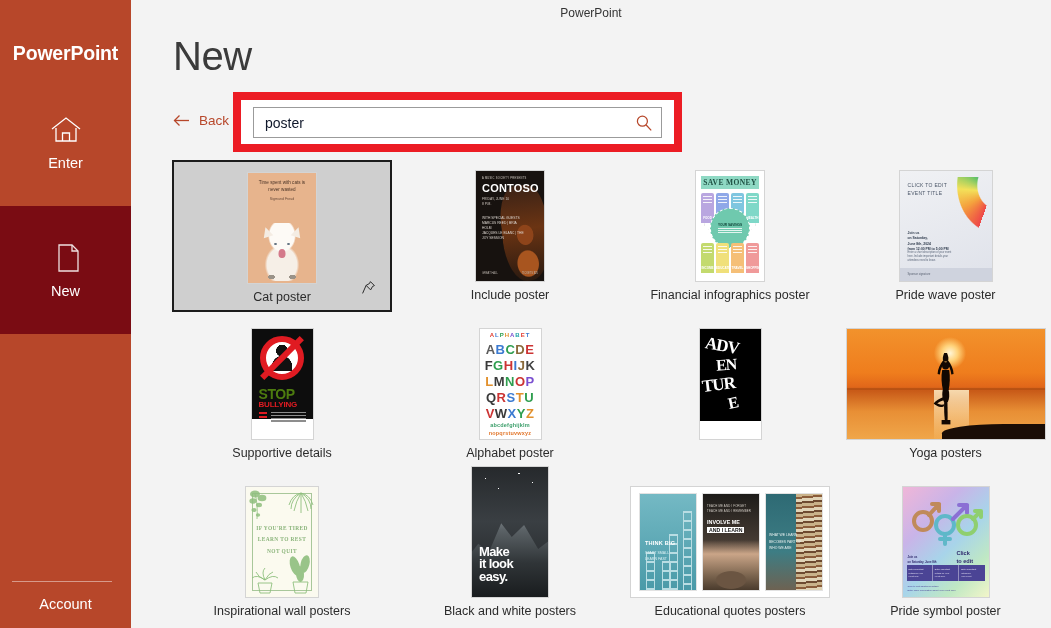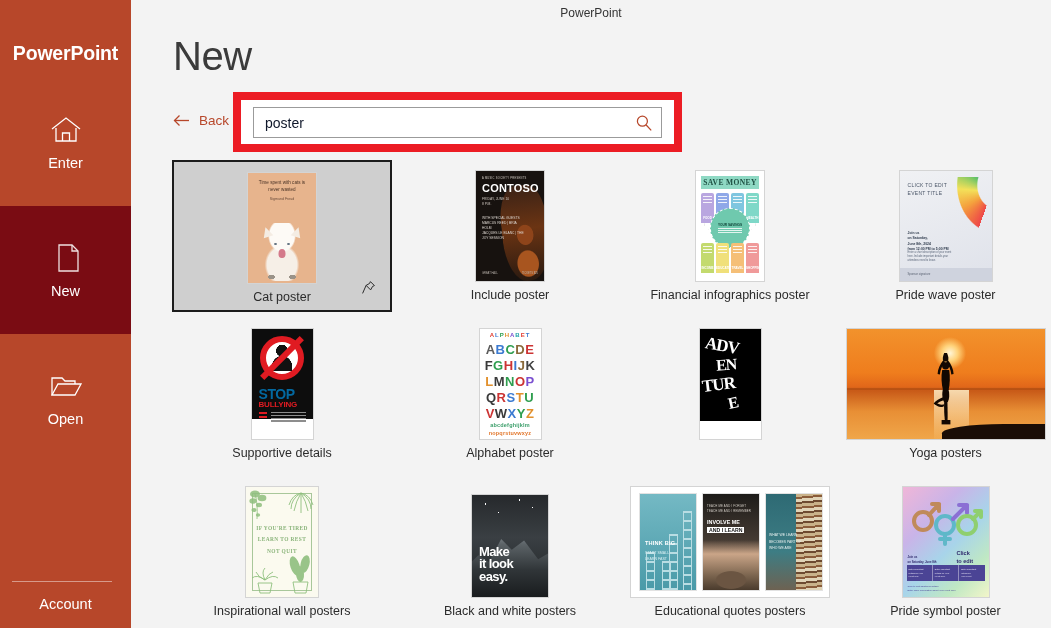--- a/index.html
+++ b/index.html
@@ -327,21 +327,21 @@
     width:22px; height:26px;
     background:
       radial-gradient(circle 6px at 50% 22%, #111 97%, transparent 100%),
       radial-gradient(ellipse 11px 12px at 50% 85%, #111 92%, transparent 95%);
   }
   .sb-slash {
     position:absolute; left:50%; top:50%;
     width:56px; height:6px; background:#e01b22;
     transform:translate(-50%,-50%) rotate(-45deg);
   }
-  .sb-stop { position:absolute; left:7px; top:57px; font-size:14px; font-weight:bold; color:#0369a1; letter-spacing:-.4px;}
+  .sb-stop { position:absolute; left:7px; top:57px; font-size:14px; font-weight:bold; color:#4d7c0f; letter-spacing:-.4px;}
   .sb-bully { position:absolute; left:7px; top:71px; font-size:8px; font-weight:bold; color:#e01b22; letter-spacing:-.2px;}
   .sb-info { position:absolute; left:7px; top:83px; right:7px; display:flex; gap:4px; }
   .sb-info .ic { width:8px; }
   .sb-info .ic div { height:2px; margin-bottom:1.5px; background:#e01b22;}
   .sb-info .tx { flex:1; }
   .sb-info .tx div { height:1.2px; margin-bottom:1.6px; background:#8d8d8d;}
 
   
   .ab-bg { position:absolute; inset:0; background:#ffffff; }
   .ab-word { position:absolute; top:3px; left:0; right:0; text-align:center; font-size:6px; font-weight:bold; letter-spacing:1px;}
@@ -459,29 +459,20 @@
     <div class="navitem nav-new selected">
       <span class="nav-icon">
         <svg viewBox="0 0 36 32" fill="none" stroke="#efe0e0" stroke-width="1.3">
           <path d="M11 3 H24 L30 9 V29 H11 Z"></path>
           <path d="M24 3 V9 H30"></path>
         </svg>
       </span>
       <span class="nav-label">New</span>
     </div>
 
-    <div class="navitem nav-open">
-      <span class="nav-icon">
-        <svg viewBox="0 0 36 32" fill="none" stroke="#ffffff" stroke-width="1.3">
-          <path d="M4 25 V8 H14 L17 11 H27 V14"></path>
-          <path d="M4 25 L10 14 H33 L27 25 Z"></path>
-        </svg>
-      </span>
-      <span class="nav-label">Open</span>
-    </div>
 
     <div class="sidebar-divider"></div>
     <div class="account-item">Account</div>
   </div>
 
   <div class="window-title">PowerPoint</div>
 
   <div class="page-title">New</div>
 
   <div class="back-link">
@@ -818,21 +809,21 @@
             </div>
           </div>
         </div>
         <div class="caption-row">
           <span class="tile-caption">Inspirational wall posters</span>
         </div>
       </div>
 
       <div class="tile" style="left:240px; width:220px;">
         <div class="thumb-wrap">
-          <div class="thumb" style="width:78px;height:104px;">
+          <div class="thumb" style="width:78px;height:132px;">
             <div class="p-inner">
               <div class="bw-bg"></div>
               <div class="bw-stars"></div>
               <div class="bw-mtn"></div>
               <div class="bw-txt">
                 <div>Make</div>
                 <div>it look</div>
                 <div>easy.</div>
               </div>
             </div>

